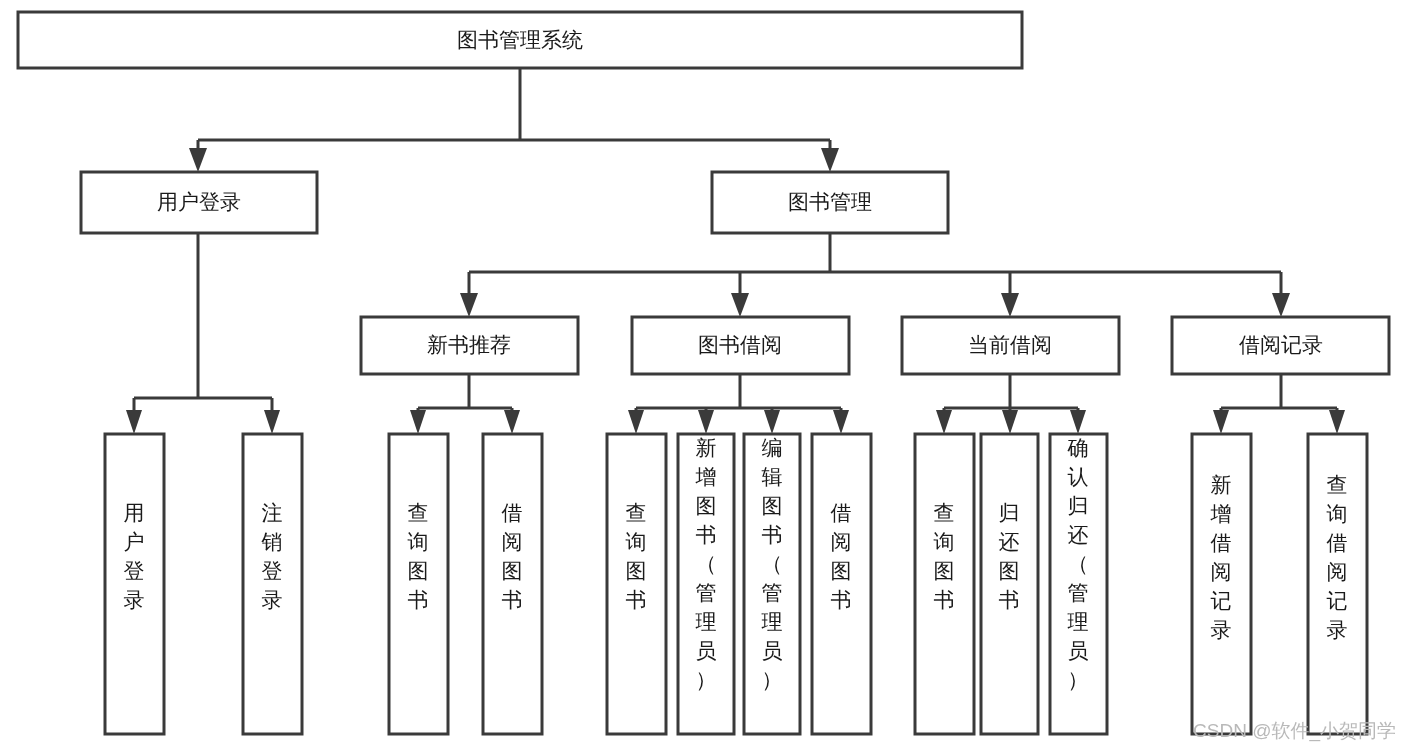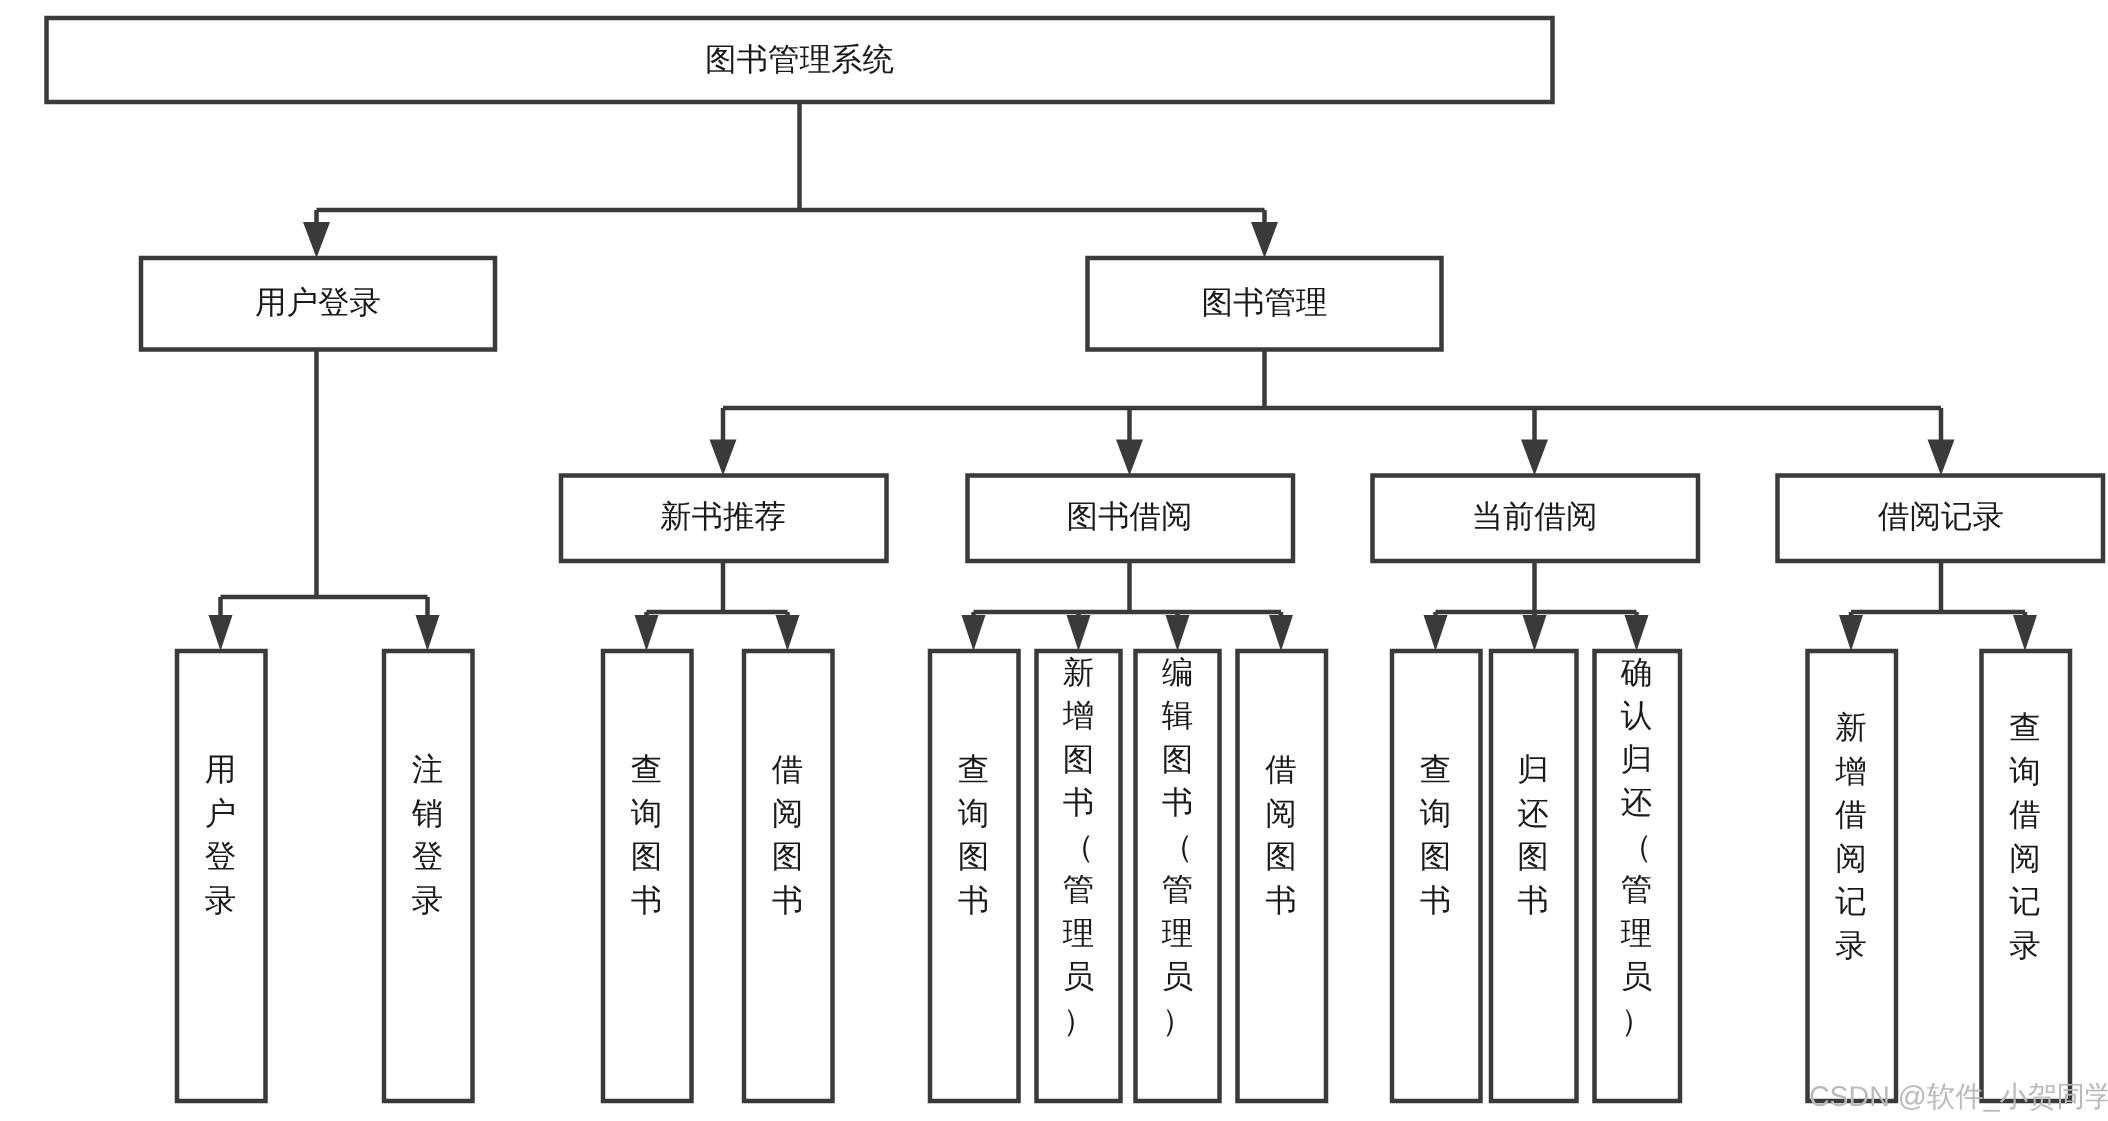--- a/index.html
+++ b/index.html
@@ -13,21 +13,20 @@
     font-family: "Liberation Sans", "DejaVu Sans", sans-serif;
     overflow: hidden;
     position: relative;
   }
   #diagram-root {
     position: absolute;
     left: 0;
     top: 0;
     width: 1166px;
     height: 747px;
-    margin-left: 13px;
   }
   svg.flowchart {
     display: block;
     width: 1405px;
     height: 747px;
     background: #ffffff;
   }
   .node-box {
     fill: #ffffff;
     stroke: #3a3a3a;

